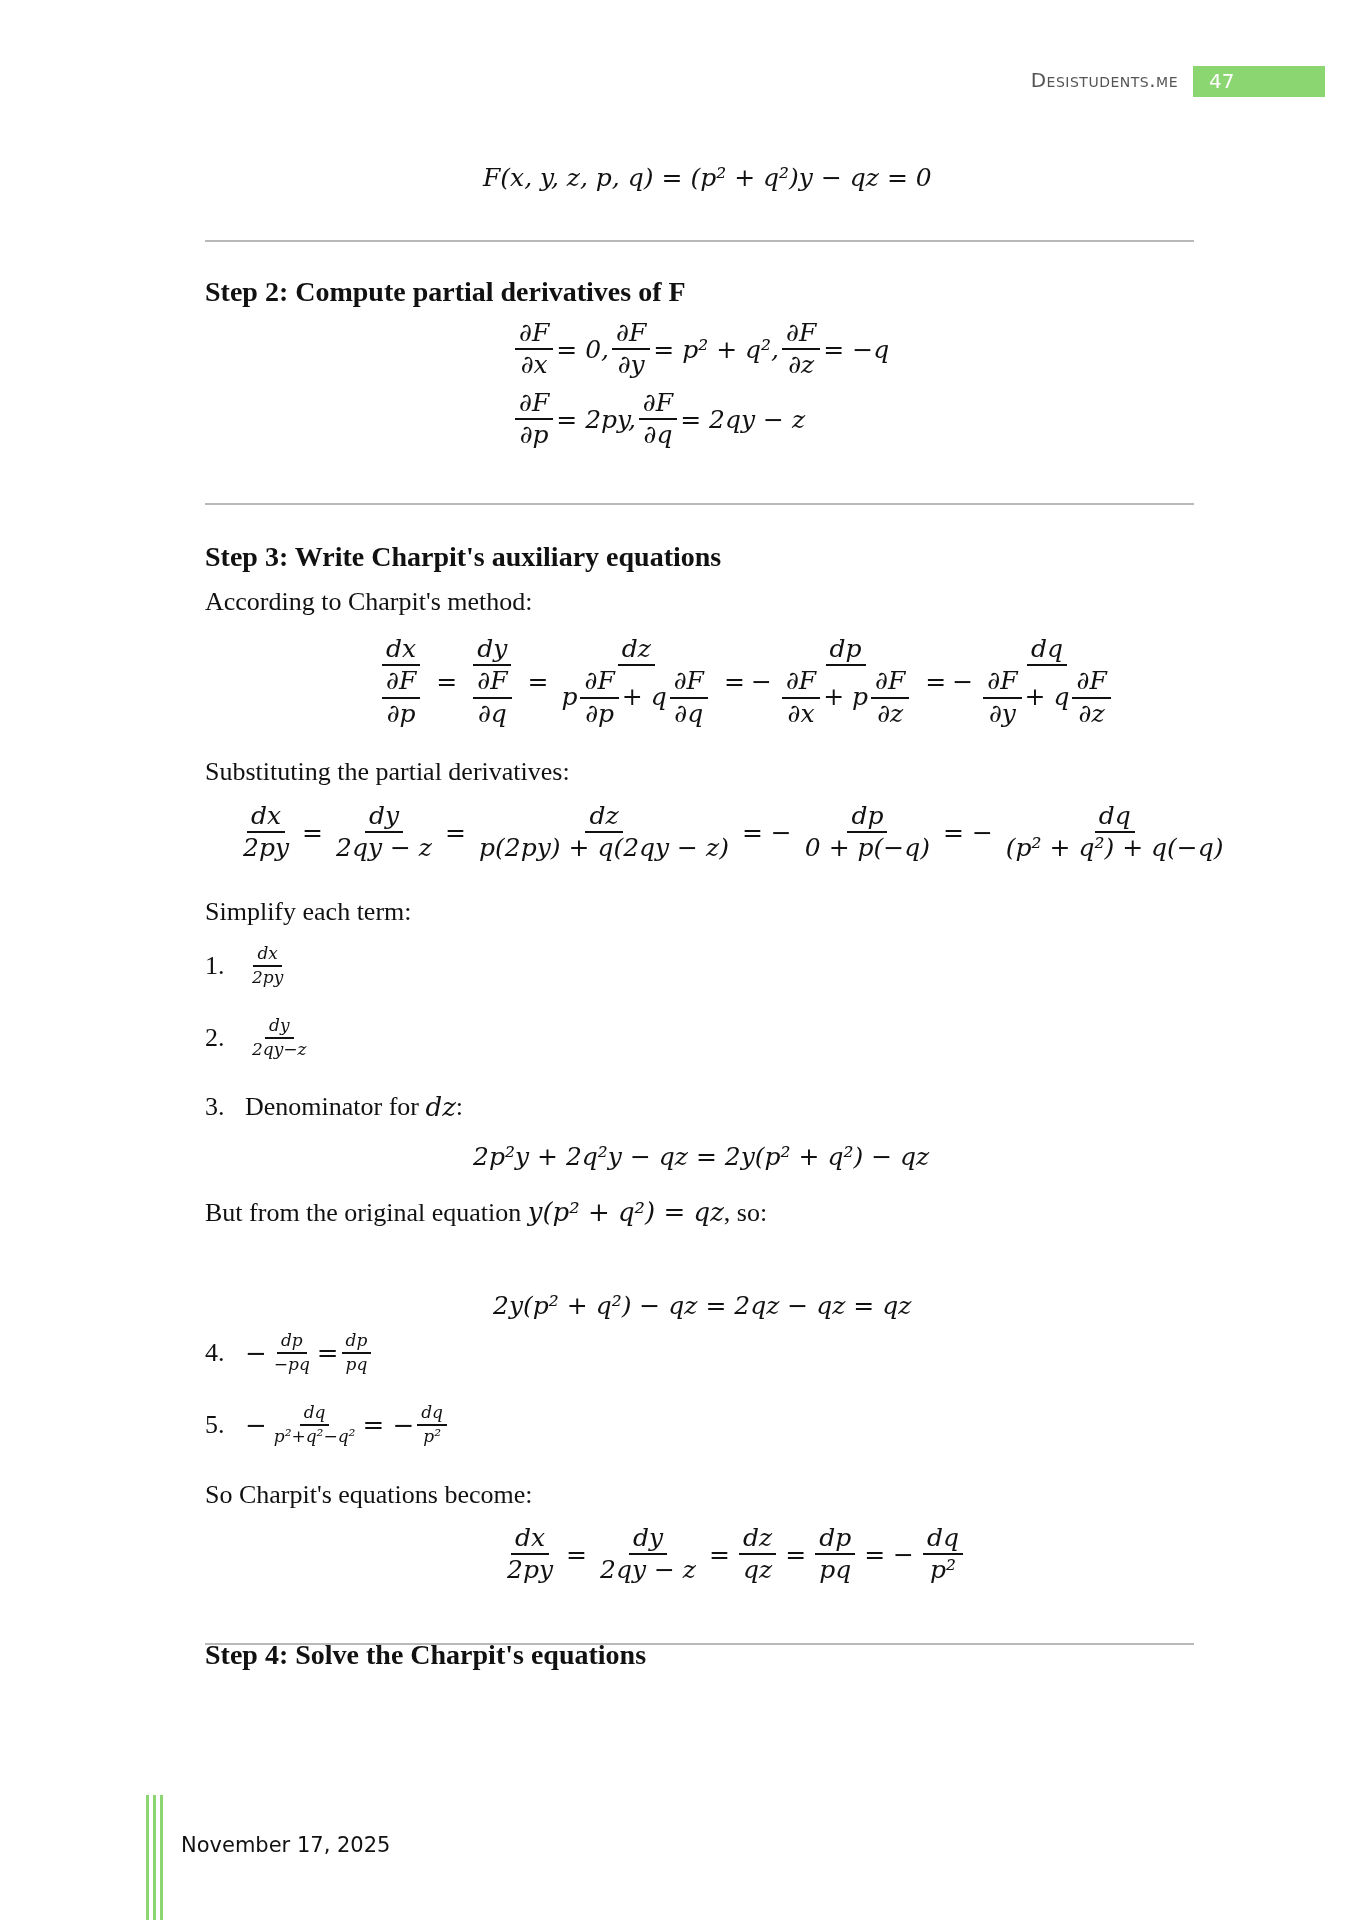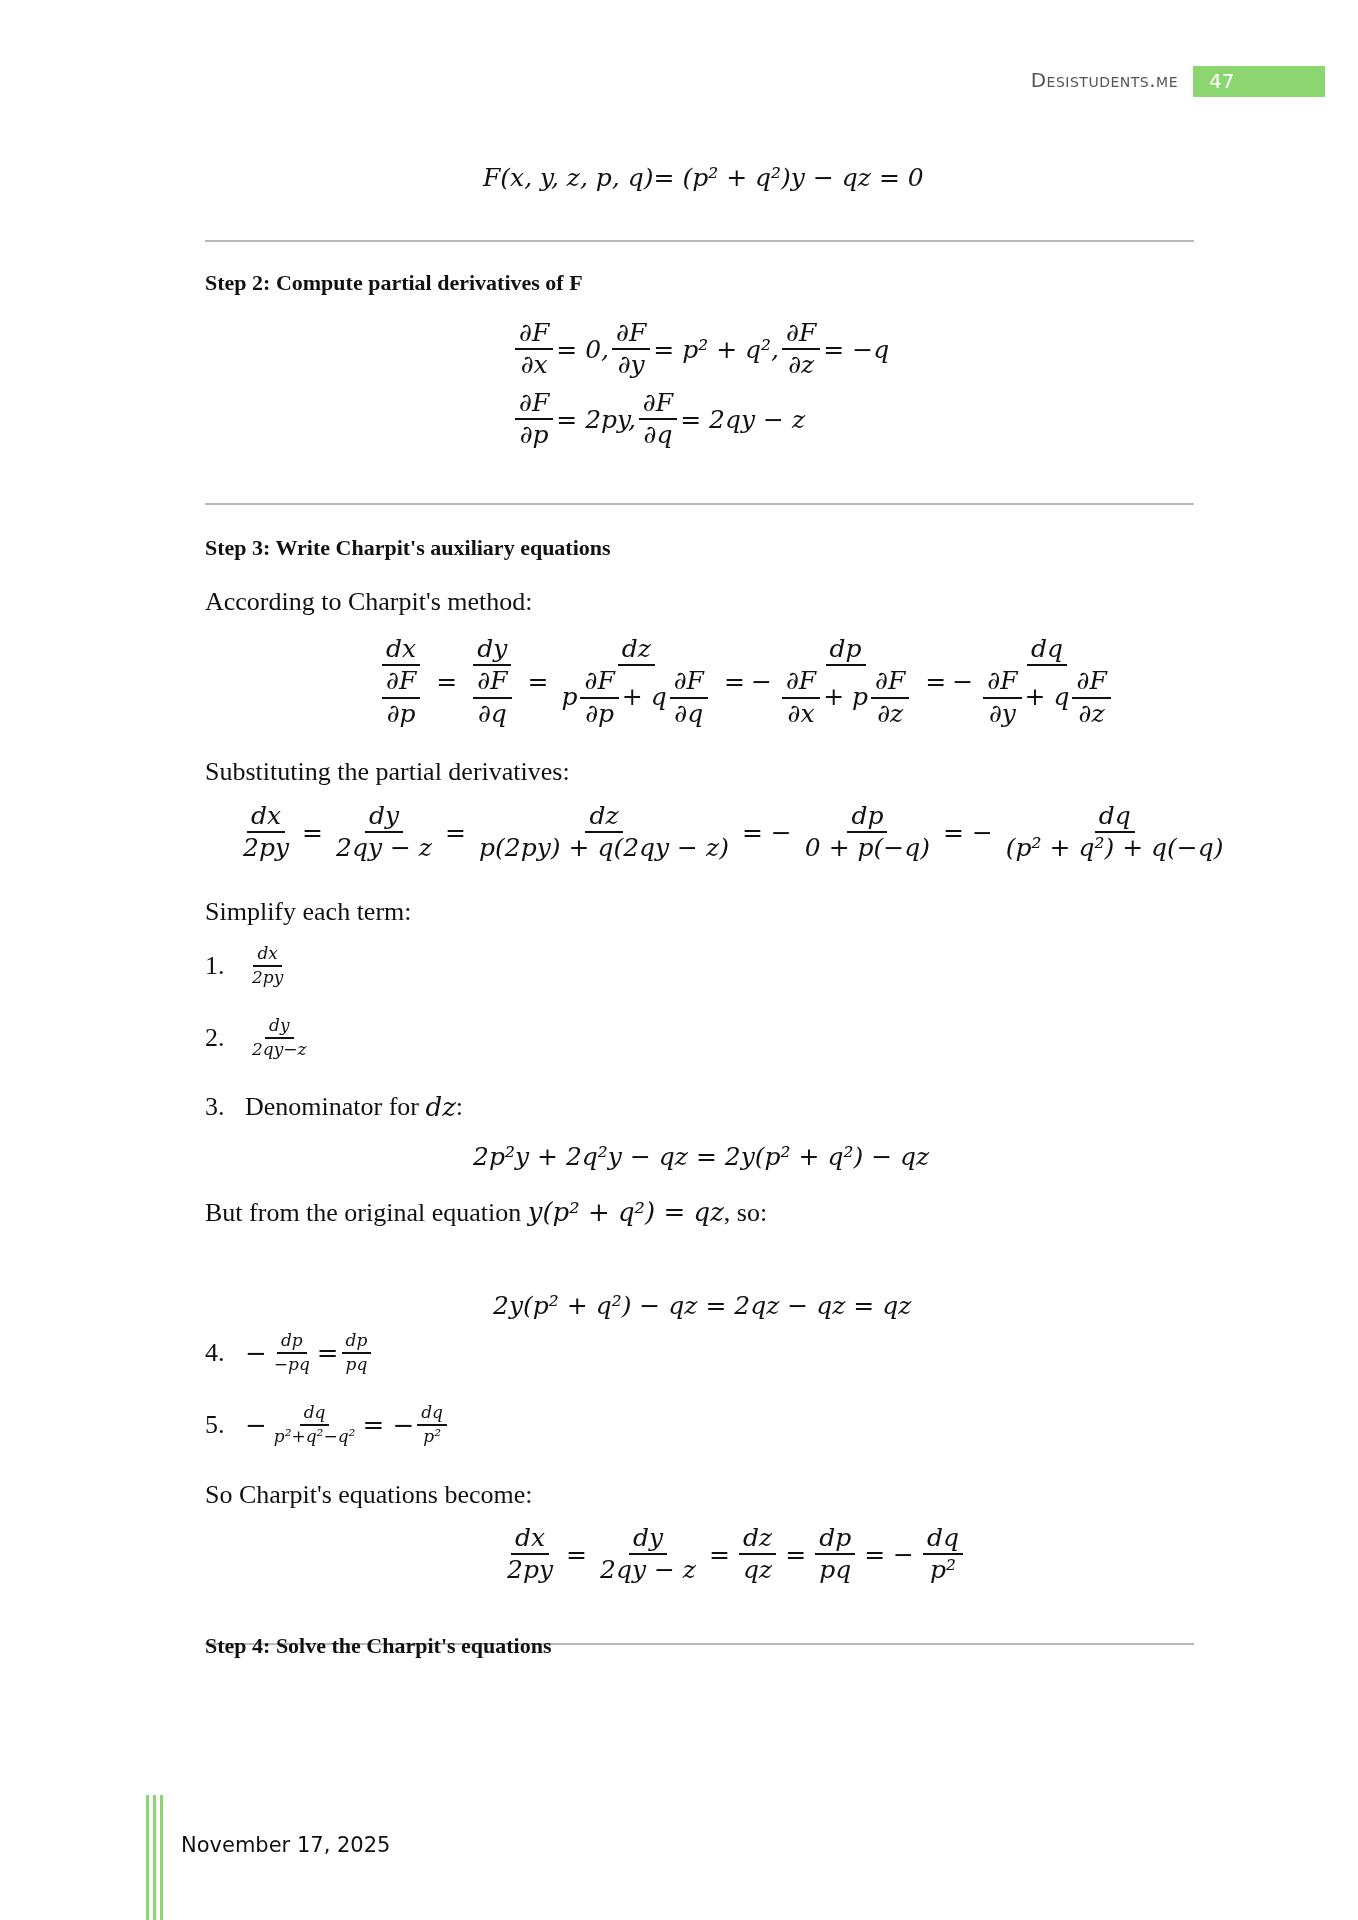--- a/index.html
+++ b/index.html
@@ -22,21 +22,21 @@
   }
   
   .foot-bars { position: absolute; left: 146px; top: 1795px; height: 125px; width: 20px; }
   .foot-bars span { position: absolute; top: 0; bottom: 0; width: 3px; background: #8cd672; }
   .foot-date {
     position: absolute; left: 181px; top: 1833px;
     font-family: "DejaVu Sans", sans-serif; font-size: 21px; color: #111;
   }
   
   .sep { position: absolute; left: 205px; width: 989px; height: 2px; background: #b9b9b9; }
-  .h { position: absolute; left: 205px; font-weight: bold; font-size: 22px; }
+  .h { position: absolute; left: 205px; font-weight: bold; font-size: 28px; margin-top: 6px; }
   .p { position: absolute; left: 205px; font-size: 26px; }
   .m { font-family: "DejaVu Serif", serif; font-style: italic; }
   .math {
     position: absolute; font-family: "DejaVu Serif", serif; font-style: italic;
     font-size: 25px; white-space: nowrap; display: flex; align-items: center;
   }
   .up { font-style: normal; }
   .frac { display: inline-flex; flex-direction: column; align-items: center; vertical-align: middle; margin: 0 3px; }
   .frac > .num { border-bottom: 2px solid #111; padding: 0 4px 2px; line-height: 1.05; text-align: center; }
   .frac > .den { padding: 2px 4px 0; line-height: 1.05; text-align: center; }
@@ -46,21 +46,21 @@
   .li .n { width: 40px; font-family: "Liberation Serif", serif; font-style: normal; }
 </style>
 </head>
 <body>
 
 <div class="hdr-site">Desistudents.me</div>
 <div class="hdr-page">47</div>
 
 <div class="math" style="left:483px; top:163px;">
   <span>F(x, y, z, p, q)</span>
-  <span style="">= (p² + q²)y − qz = 0</span>
+  <span style="margin-left:8px">= (p² + q²)y − qz = 0</span>
 </div>
 
 <div class="sep" style="top:240px;"></div>
 
 <div class="h" style="top:270px;">Step 2: Compute partial derivatives of F</div>
 
 <div class="math" style="left:512px; top:320px;">
   <span class="frac">
       <span class="num">∂F</span>
       <span class="den">∂x</span>

